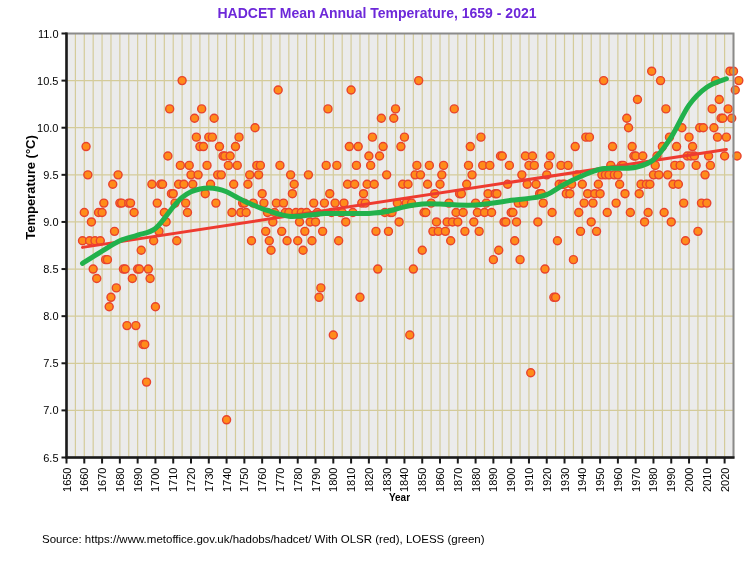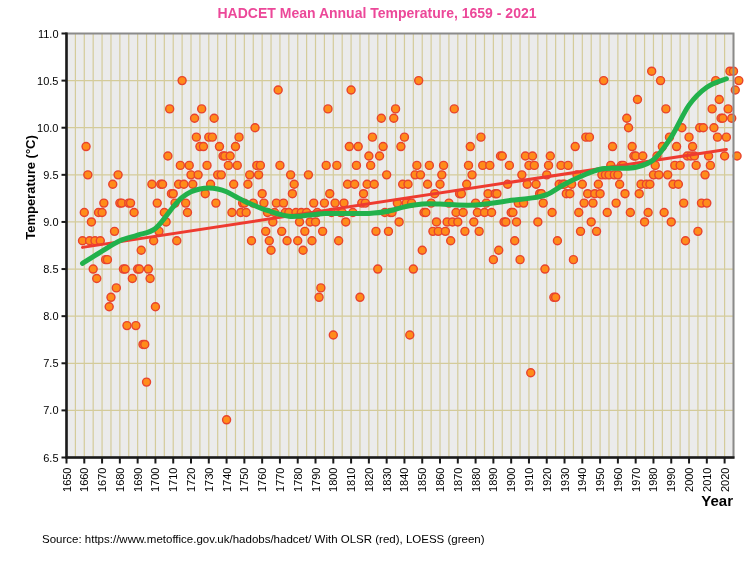--- a/index.html
+++ b/index.html
@@ -4,30 +4,30 @@
 <style>
   html,body{margin:0;padding:0;}
   body{
     width:754px;height:564px;background:#ffffff;
     font-family:"Liberation Sans", sans-serif;
     overflow:hidden;position:relative;
   }
   #chart-root{position:absolute;left:0;top:0;width:754px;height:564px;}
   .chart-title{
     position:absolute;left:0;top:5px;width:754px;text-align:center;
-    font-size:14px;font-weight:bold;color:#ec4899;letter-spacing:0px;
+    font-size:14px;font-weight:bold;color:#6d28d9;letter-spacing:0px;
   }
   .ylabel{
     position:absolute;left:-40px;top:180px;width:140px;text-align:center;
     font-size:13px;font-weight:bold;color:#000;
     transform:rotate(-90deg);transform-origin:center center;
   }
   .xlabel{
-    position:absolute;left:66px;top:492px;width:667px;text-align:right;
-    font-size:15px;font-weight:bold;color:#000;
+    position:absolute;left:66px;top:492px;width:667px;text-align:center;
+    font-size:10px;font-weight:bold;color:#000;
   }
   .source-note{
     position:absolute;left:22px;top:533px;font-size:11.5px;color:#000;
     white-space:nowrap;
     margin-left:20px;
   }
   svg.plot{position:absolute;left:0;top:0;}
   .ytick-label{font-size:11px;fill:#000;font-family:"Liberation Sans",sans-serif;}
   .xtick-label{font-size:11px;fill:#000;font-family:"Liberation Sans",sans-serif;}
 </style>

